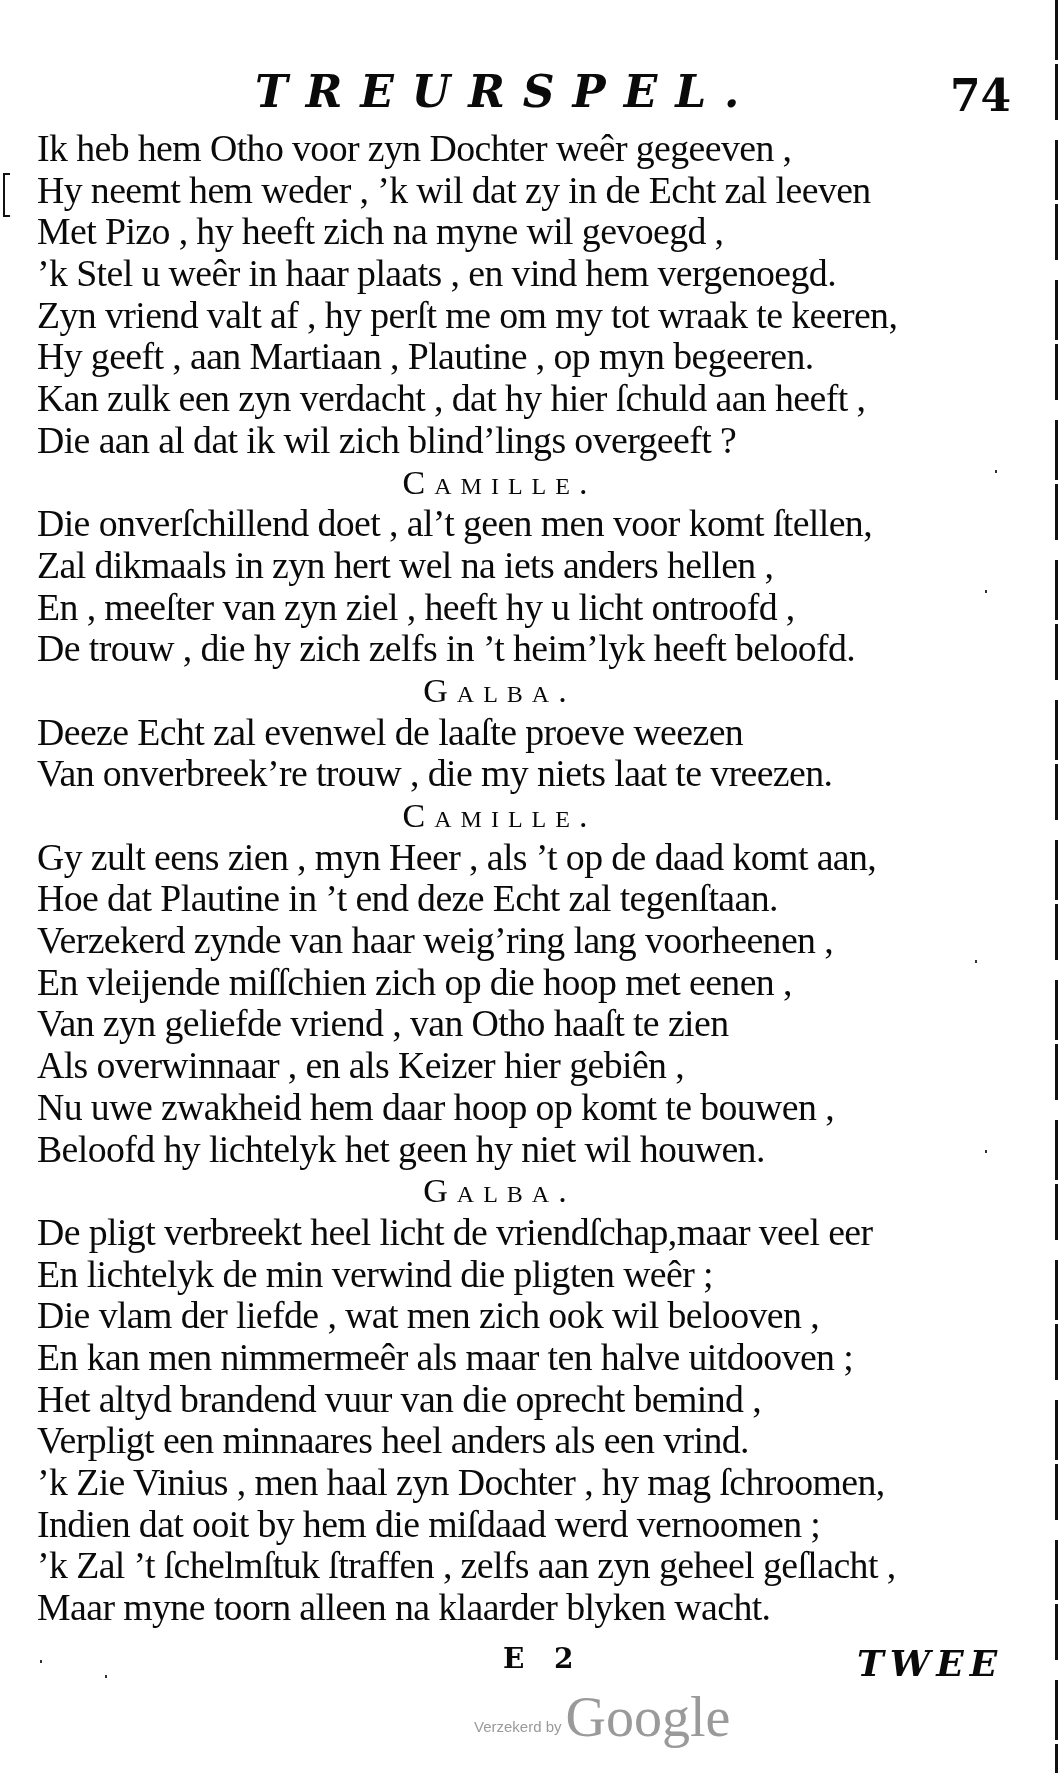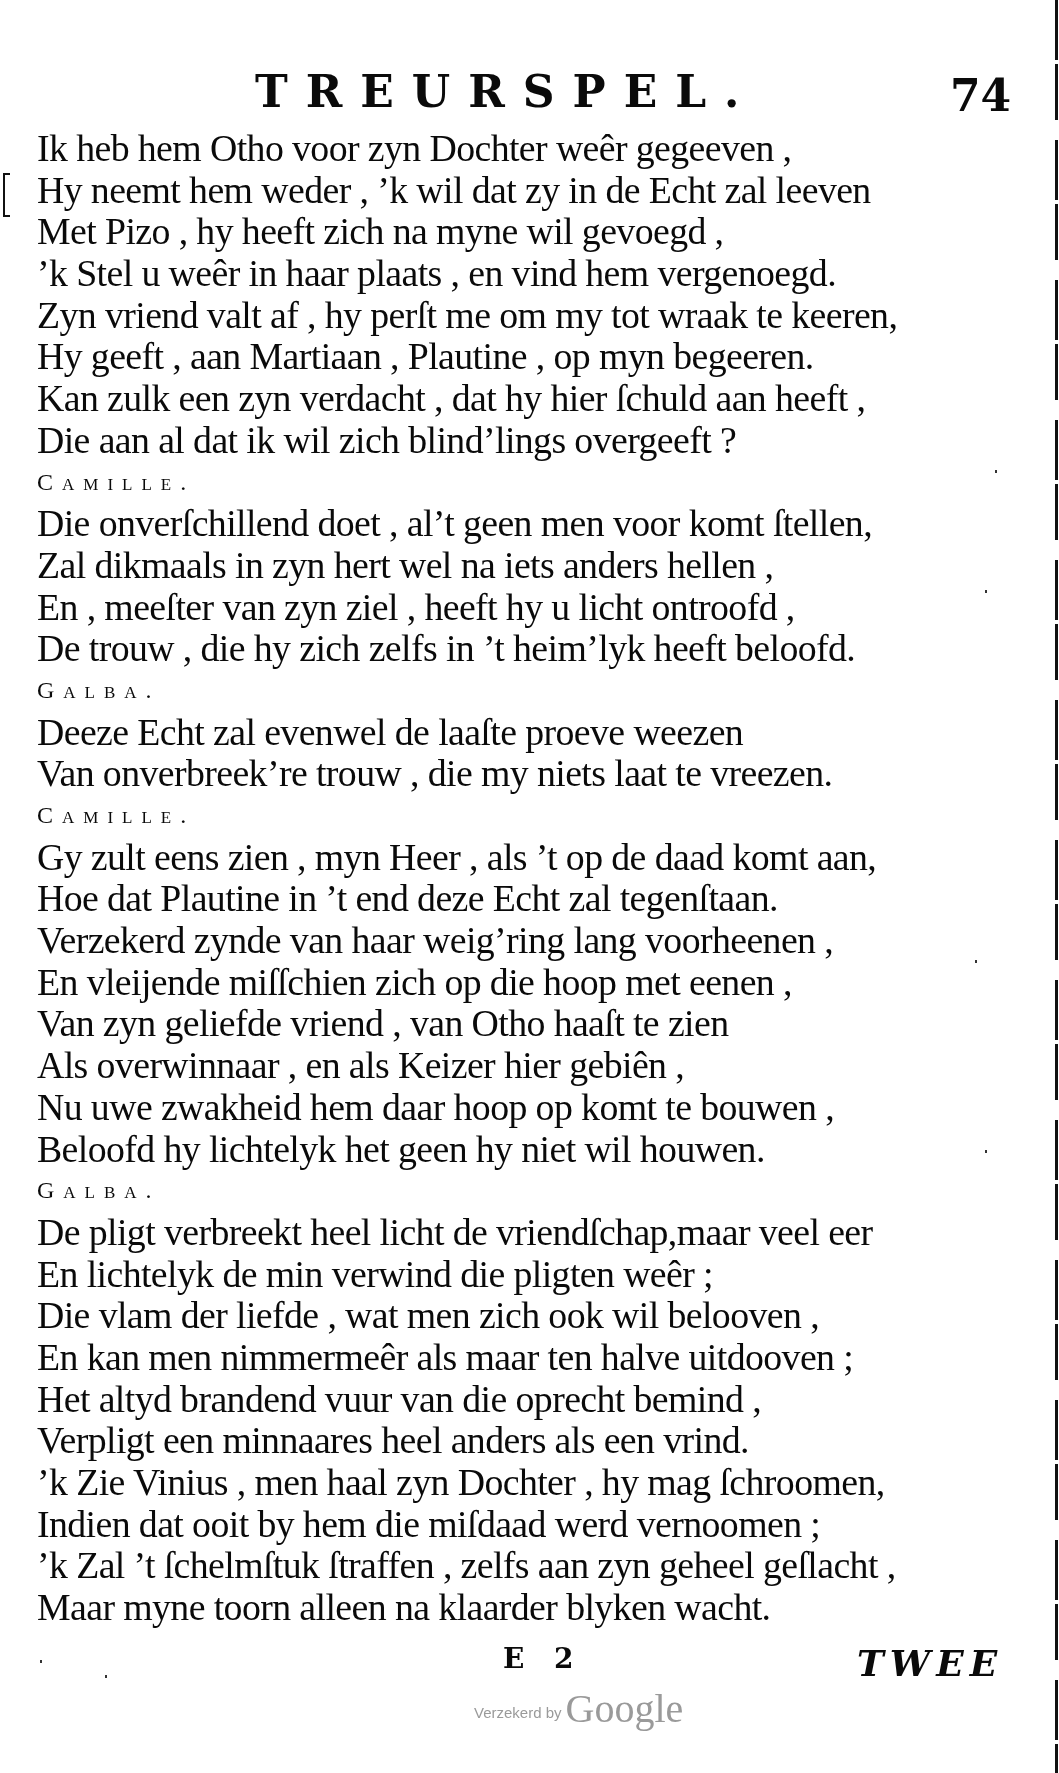--- a/index.html
+++ b/index.html
@@ -3,36 +3,36 @@
 <meta charset="utf-8">
 <style>
   html, body { margin: 0; padding: 0; background: #ffffff; }
   body { width: 1059px; height: 1773px; position: relative; overflow: hidden; }
   .page { position: absolute; left: 0; top: 0; width: 1059px; height: 1773px; background: #fff; }
   .edge-line { position: absolute; left: 1055px; top: 0; width: 3px; height: 1773px;
     background: repeating-linear-gradient(to bottom, #111 0 60px, #fff 60px 64px, #111 64px 120px, #fff 120px 140px); }
   .margin-mark { position: absolute; left: 3px; top: 173px; width: 5px; height: 40px;
     border-left: 2px solid #111; border-top: 2px solid #111; border-bottom: 2px solid #111; }
   .running-head { position: absolute; top: 66px; left: 255px; font-family: "DejaVu Serif", serif;
-    font-weight: bold; font-size: 44px; letter-spacing: 18px; color: #0a0a0a; white-space: nowrap; }
+    font-weight: bold; font-size: 44px; letter-spacing: 18px; color: #0a0a0a; white-space: nowrap; font-style: italic; }
   .page-number { position: absolute; top: 70px; left: 950px; font-family: "DejaVu Serif", serif;
     font-weight: bold; font-size: 44px; color: #0a0a0a; }
   .text-block { position: absolute; left: 37px; top: 128px; width: 980px; }
   .line { height: 41.7px; line-height: 41.7px; font-family: "Liberation Serif", serif;
     font-size: 38px; color: #0a0a0a; white-space: nowrap; letter-spacing: -0.6px;
     transform-origin: left center; }
-  .speaker { font-family: "Liberation Serif", serif; font-size: 24px;
+  .speaker { text-align: center; font-family: "Liberation Serif", serif; font-size: 34px;
     letter-spacing: 9px; font-variant: small-caps; padding-right: 55px; }
   .footer-sig { position: absolute; top: 1642px; left: 503px; font-family: "DejaVu Serif", serif;
     font-weight: bold; font-size: 28px; color: #0a0a0a; letter-spacing: 10px; }
   .catchword { position: absolute; top: 1642px; left: 857px; font-family: "DejaVu Serif", serif;
     font-weight: bold; font-style: italic; font-size: 36px; color: #0a0a0a; letter-spacing: 6px; }
   .watermark { position: absolute; top: 1685px; left: 474px; color: #9a9a9a; white-space: nowrap; }
   .watermark .small { font-family: "Liberation Sans", sans-serif; font-size: 15px; vertical-align: 4px; margin-right: 4px; }
-  .watermark .big { font-family: "Liberation Serif", serif; font-size: 40px; }
+  .watermark .big { font-family: "Liberation Serif", serif; font-size: 56px; }
   .speck { position: absolute; width: 2px; height: 3px; background: #333; }
 </style>
 </head>
 <body>
 
 <div class="page">
   <div class="edge-line"></div>
   <div class="margin-mark"></div>
 
   <div class="running-head">TREURSPEL.</div>

